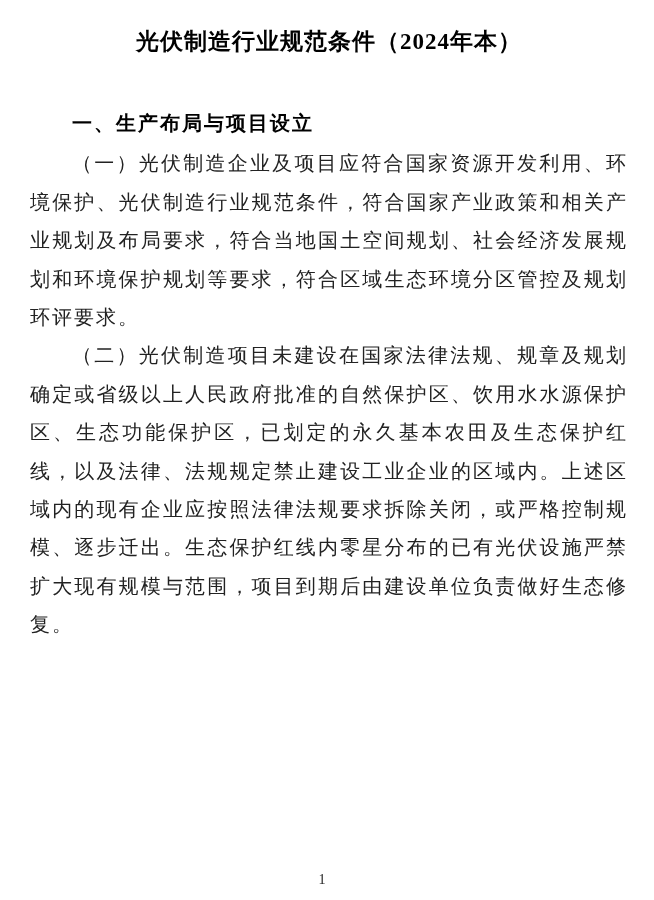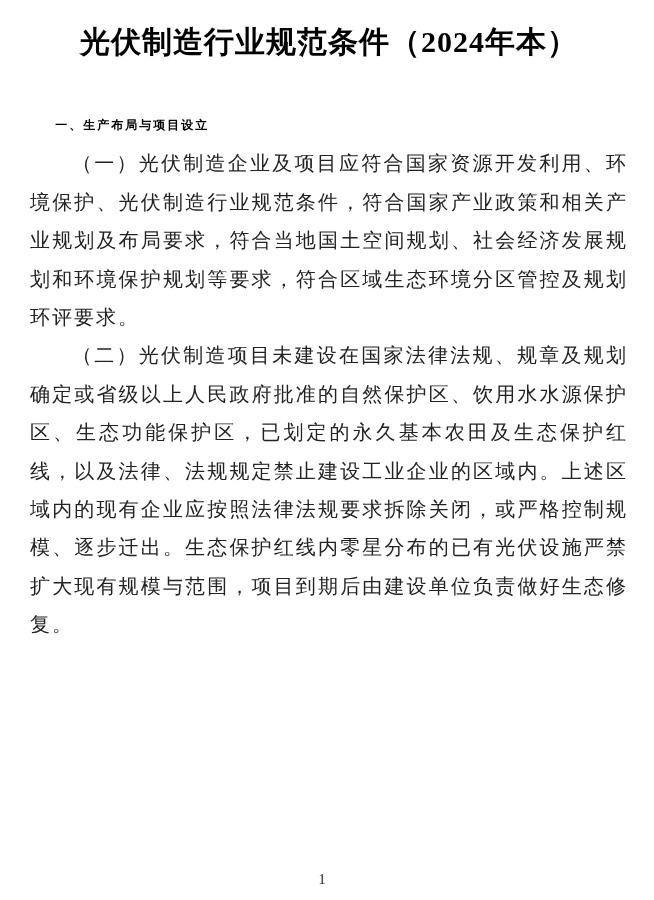--- a/index.html
+++ b/index.html
@@ -14,21 +14,21 @@
     background: #ffffff;
     box-sizing: border-box;
     padding: 24px 26px 0 30px;
     overflow: hidden;
     font-family: "Liberation Serif", serif;
     color: #1a1a1a;
   }
   .doc-title {
     margin: 2px 0 0 0;
     text-align: center;
-    font-size: 30px;
+    font-size: 23px;
     font-weight: bold;
     letter-spacing: 1px;
     line-height: 32px;
     color: #000000;
     font-family: "Liberation Serif", serif;
   }
   .doc-body {
     margin-top: 48px;
     font-size: 20px;
     line-height: 38.4px;
@@ -36,27 +36,27 @@
     text-align: justify;
     text-justify: inter-ideograph;
     color: #222222;
   }
   .para {
     margin: 0;
     text-indent: 2.1em;
   }
   .section-heading {
     margin: 0;
-    font-size: 12px;
+    font-size: 20px;
     line-height: 38.4px;
     font-weight: bold;
     letter-spacing: 2px;
     text-indent: 2.1em;
     color: #000000;
-    font-family: Liberation Serif, serif;
+    font-family: Liberation Mono, monospace;
   }
   .page-number {
     position: absolute;
     bottom: 12px;
     left: 0;
     right: 10px;
     text-align: center;
     font-size: 14px;
     color: #1a1a1a;
     font-family: "Liberation Serif", serif;

